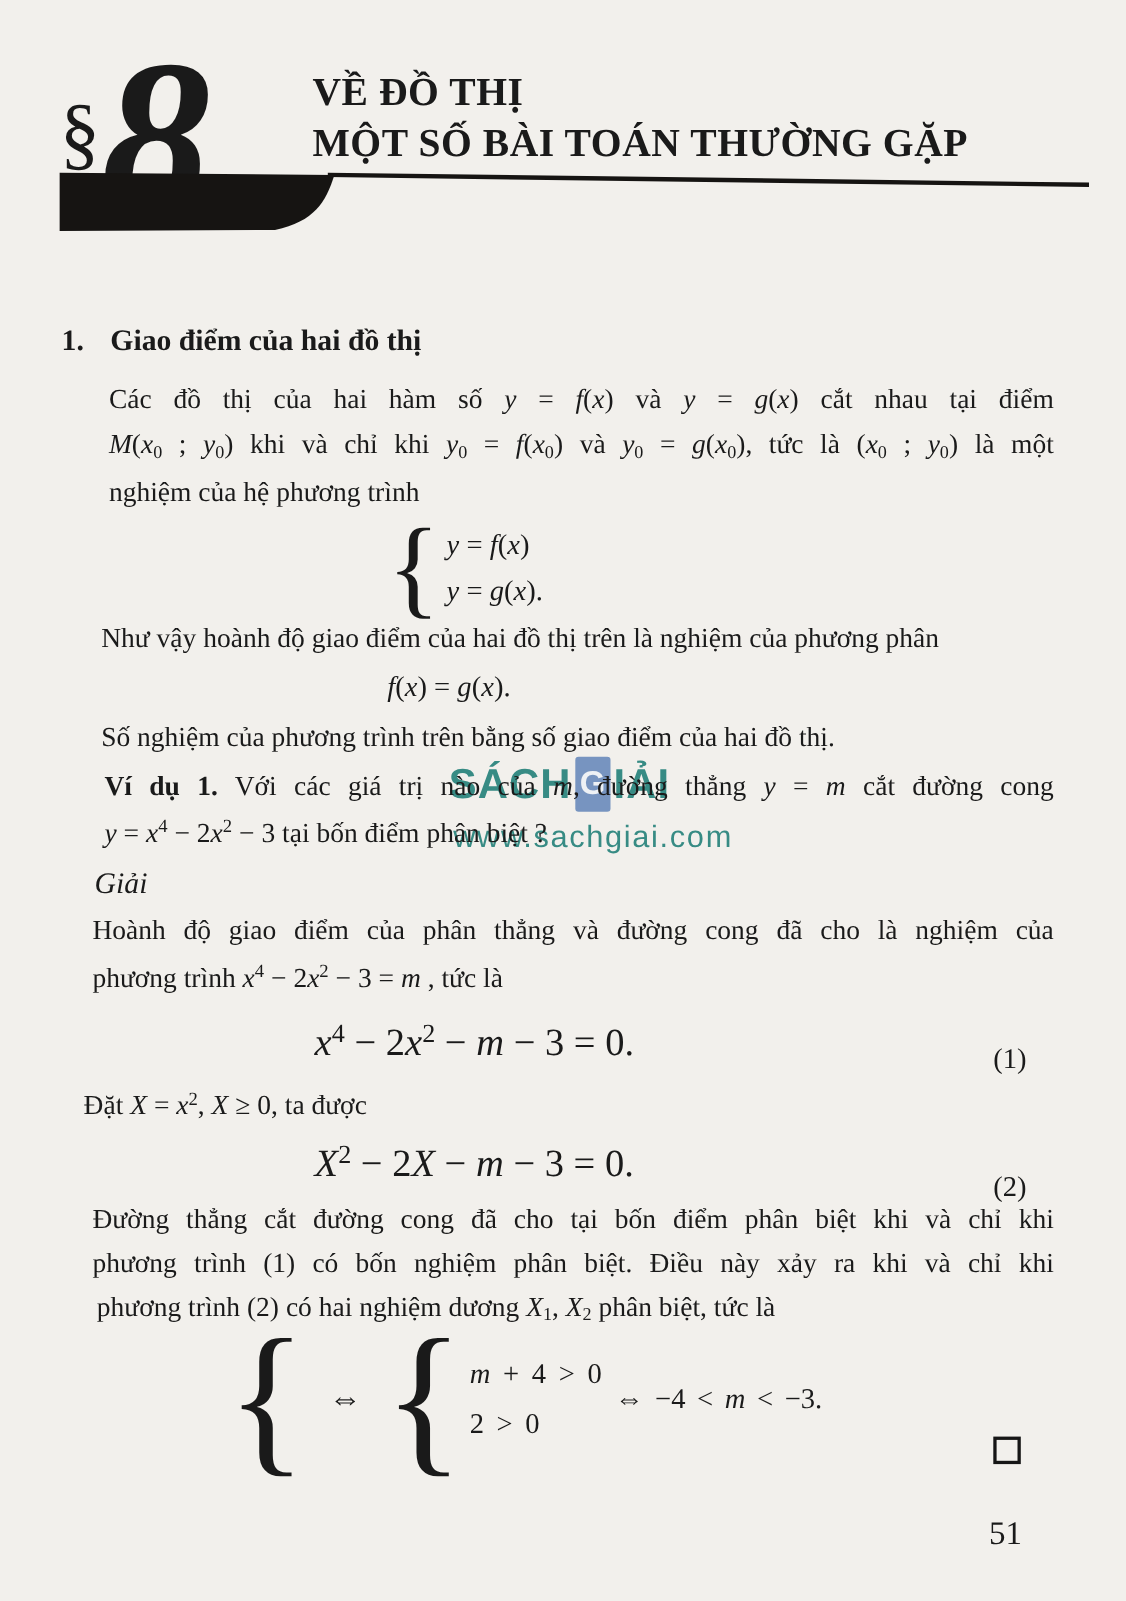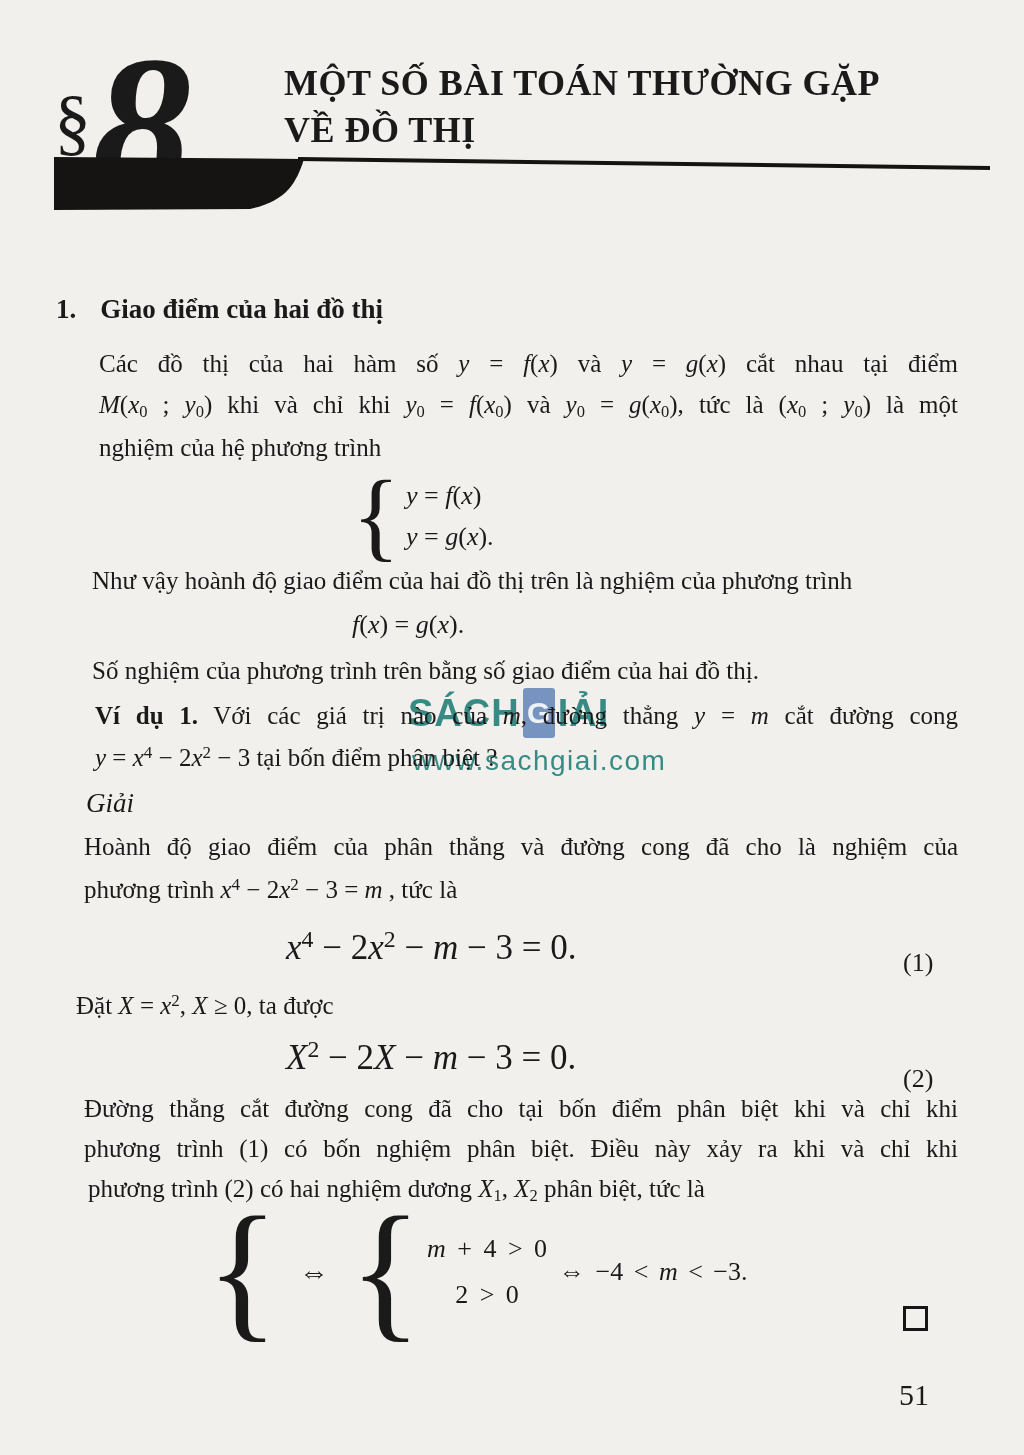--- a/index.html
+++ b/index.html
@@ -43,41 +43,41 @@
   
   .sys{display:flex;align-items:center;z-index:1;}
   .brace{font-weight:400;}
   .sys1 .brace{font-size:100px;line-height:0.84;}
   .sys1 .rows{padding-left:6px;}
   .sys1 .rows div{font-size:26px;line-height:41px;}
   .sys2{left:206px;top:1208px;}
   .sys2 .brace{font-size:152px;line-height:0.84;}
   .sys2 .rows{padding-left:5px;}
   .sys2 .rows div{font-size:26px;line-height:46px;word-spacing:5px;white-space:nowrap;}
-  .colB{text-align:center;}
+  .colB{}
   .iff{font-size:30px;margin:0 20px;}
   .concl{font-size:26px;margin-left:12px;word-spacing:4px;white-space:nowrap;}
 
   .qed{left:903px;top:1306px;width:19px;height:19px;border:3px solid #161616;z-index:1;}
   .pagenum{left:899px;top:1378px;font-size:30px;z-index:1;}
 </style>
 </head>
 <body>
 
 <div class="abs secmark">§</div>
 <div class="abs bignum">8</div>
 
 <svg class="abs banner" viewBox="0 0 936 70" xmlns="http://www.w3.org/2000/svg">
   <path d="M0,7 L250,9 C242,34 232,51 196,59 L0,60 Z" fill="#161412"></path>
   <path d="M244,7 L936,16 L936,20 L244,11 Z" fill="#161412"></path>
 </svg>
 
 <div class="abs htitle">
+  <div>VỀ ĐỒ THỊ</div>
   <div>MỘT SỐ BÀI TOÁN THƯỜNG GẶP</div>
-  <div>VỀ ĐỒ THỊ</div>
 </div>
 
 <div class="abs wm">
   <div class="wm-row">
     <span class="wm-word">SÁCH</span>
     <span class="wm-box">
         <span class="wm-g">G</span>
       </span>
     <span class="wm-word">IẢI</span>
   </div>
@@ -93,21 +93,21 @@
 <div class="abs txt" style="left:99px;top:432px;">nghiệm của hệ phương trình</div>
 
 <div class="abs sys sys1" style="left:352px;top:474px;">
   <span class="brace">{</span>
   <span class="rows">
     <div><i>y</i> = <i>f</i>(<i>x</i>)</div>
     <div><i>y</i> = <i>g</i>(<i>x</i>).</div>
   </span>
 </div>
 
-<div class="abs txt" style="left:92px;top:565px;">Như vậy hoành độ giao điểm của hai đồ thị trên là nghiệm của phương trình</div>
+<div class="abs txt" style="left:92px;top:565px;">Như vậy hoành độ giao điểm của hai đồ thị trên là nghiệm của phương phân</div>
 <div class="abs eq" style="left:352px;top:610px;font-size:26px;text-align:center;"><i>f</i>(<i>x</i>) = <i>g</i>(<i>x</i>).</div>
 <div class="abs txt" style="left:92px;top:655px;">Số nghiệm của phương trình trên bằng số giao điểm của hai đồ thị.</div>
 
 <div class="abs txt jline" style="left:95px;top:700px;width:863px;font-family:Liberation Serif, serif;"><b>Ví dụ 1.</b> Với các giá trị nào của <i>m</i>, đường thẳng <i>y</i> = <i>m</i> cắt đường cong</div>
 <div class="abs txt" style="left:95px;top:742px;"><i>y</i> = <i>x</i><sup>4</sup> − 2<i>x</i><sup>2</sup> − 3 tại bốn điểm phân biệt ?</div>
 <div class="abs giai" style="left:86px;top:788px;">Giải</div>
 
 <div class="abs txt jline" style="left:84px;top:831px;width:874px;">Hoành độ giao điểm của phân thẳng và đường cong đã cho là nghiệm của</div>
 <div class="abs txt" style="left:84px;top:874px;">phương trình <i>x</i><sup>4</sup> − 2<i>x</i><sup>2</sup> − 3 = <i>m</i> , tức là</div>
 

